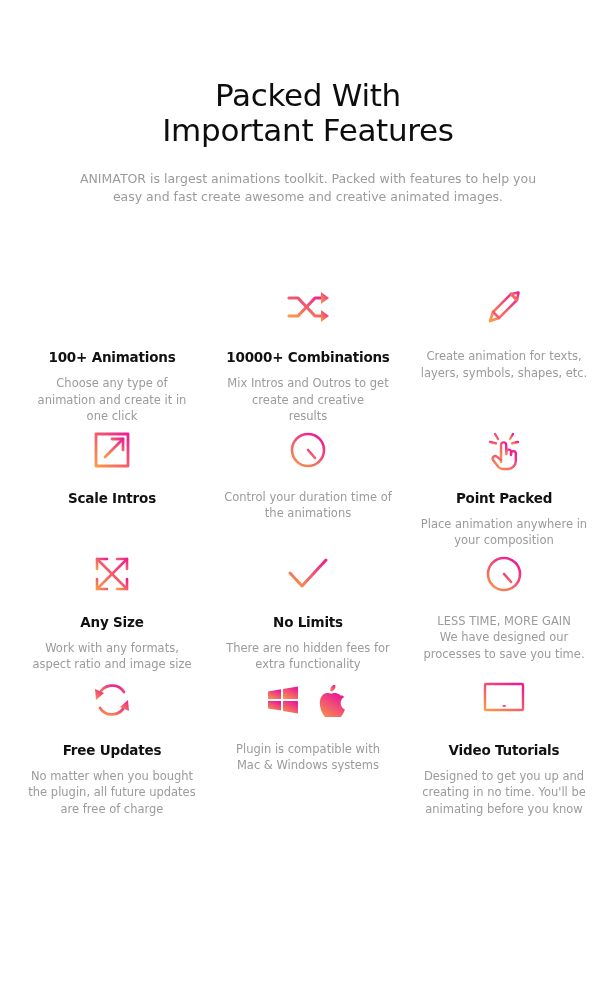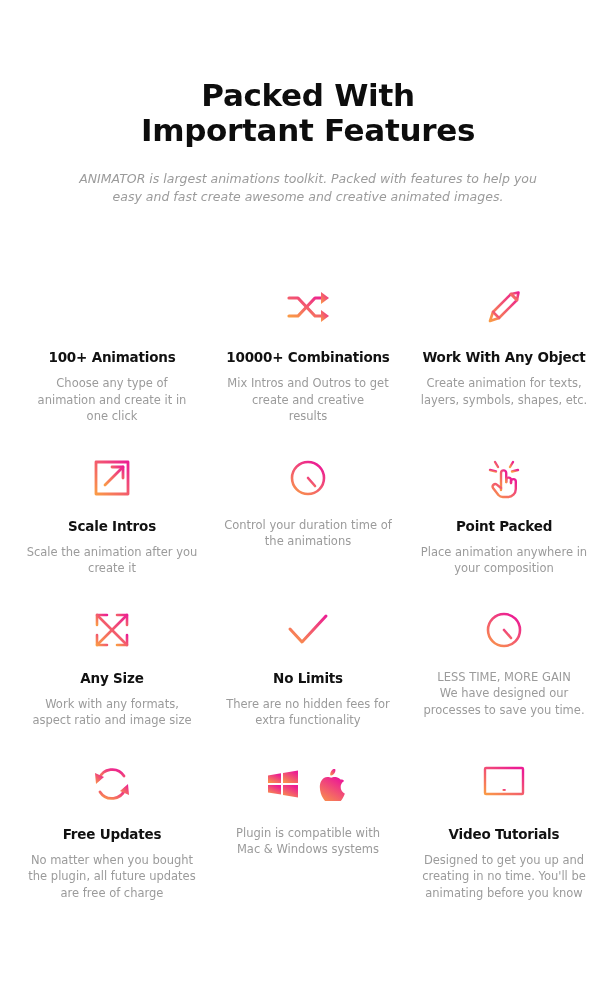--- a/index.html
+++ b/index.html
@@ -22,43 +22,41 @@
   
   .header {
     padding-top: 78px;
     text-align: center;
   }
 
   .header-title {
     font-family: "DejaVu Sans", sans-serif;
     font-size: 31px;
     line-height: 35px;
-    font-weight: bold;
+    font-weight: normal;
     color: #0d0d0d;
     letter-spacing: -0.3px;
     white-space: pre-line;
   }
 
   .header-subtitle {
     margin: 22px auto 0;
     width: 480px;
     font-size: 12.5px;
     line-height: 18px;
     color: #9b9b9b;
     font-weight: normal;
-    font-style: italic;
   }
 
   
   .features {
     margin-top: 74px;
     padding: 0 14px;
     display: grid;
     grid-template-columns: repeat(3, 1fr);
-    row-gap: 28px;
   }
 
   .feature {
     text-align: center;
     padding: 0 8px;
   }
 
   .feature-icon {
     height: 54px;
     display: flex;
@@ -162,21 +160,20 @@
                 <stop offset="1" class="grad-stop-a"></stop>
           </linearGradient>
             </defs>
           <g fill="none" stroke="url(#g3)" stroke-width="2.6" stroke-linejoin="round" stroke-linecap="round">
             <path d="M7 35 L10 26 L28 8 L34 14 L16 32 Z"></path>
             <line x1="10" y1="26" x2="16" y2="32"></line>
             <path d="M28 8 L34 14 L35.5 6.5 Z"></path>
           </g>
         </svg>
       </div>
-      <div class="feature-title">Work With Any Object</div>
       <div class="feature-desc">Create animation for texts,
 layers, symbols, shapes, etc.</div>
     </div>
 
     <div class="feature row2">
       <div class="feature-icon">
         <svg width="42" height="42" viewBox="0 0 42 42">
           <defs>
               <linearGradient id="g4" x1="0" y1="1" x2="1" y2="0">
             <stop offset="0" class="grad-stop-b"></stop>
@@ -184,22 +181,20 @@
           </linearGradient>
             </defs>
           <g fill="none" stroke="url(#g4)" stroke-width="2.8" stroke-linecap="round" stroke-linejoin="round">
             <path d="M5 5 H37 V37 H5 Z"></path>
             <line x1="14" y1="28" x2="32" y2="10"></line>
             <polyline points="21,10 32,10 32,21"></polyline>
           </g>
         </svg>
       </div>
       <div class="feature-title">Scale Intros</div>
-      <div class="feature-desc">Scale the animation after you
-create it</div>
     </div>
 
     <div class="feature row2">
       <div class="feature-icon">
         <svg width="42" height="42" viewBox="0 0 42 42">
           <defs>
               <linearGradient id="g5" x1="0" y1="1" x2="0.7" y2="0">
             <stop offset="0" class="grad-stop-b"></stop>
                 <stop offset="1" class="grad-stop-a"></stop>
           </linearGradient>

